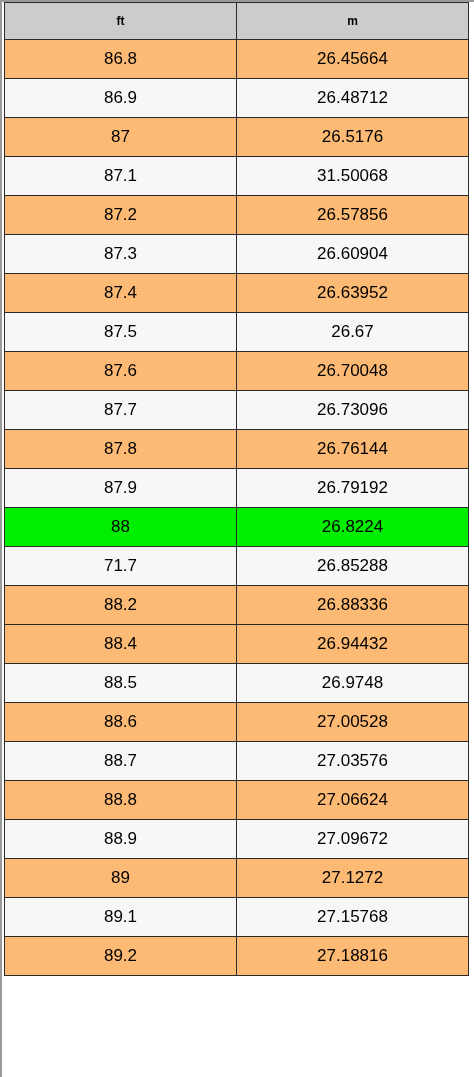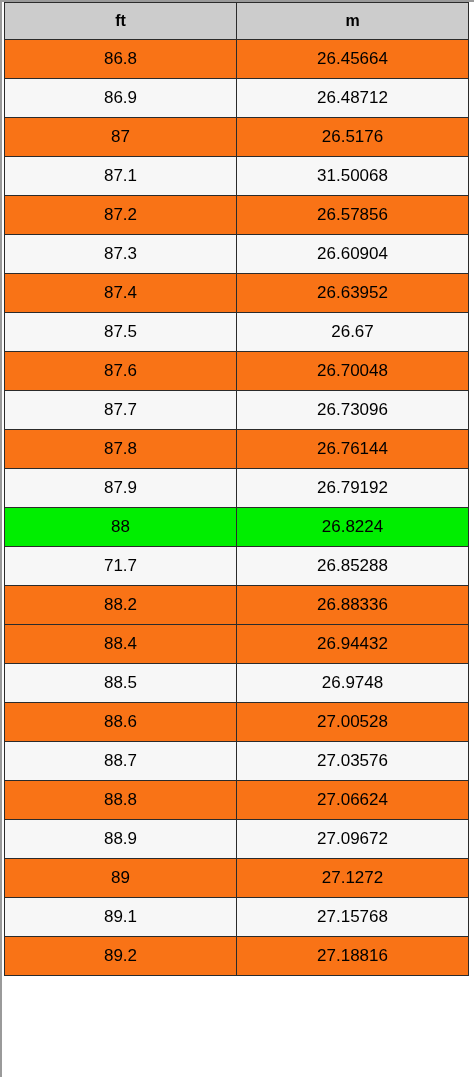--- a/index.html
+++ b/index.html
@@ -40,29 +40,29 @@
     border: 1px solid #2b2b2b;
     padding: 0;
     height: 38px;
     line-height: 38px;
     color: #000000;
     white-space: nowrap;
   }
   table.conv th {
     background: #cccccc;
     font-weight: bold;
-    font-size: 16px;
+    font-size: 12px;
     height: 36px;
     line-height: 36px;
   }
   table.conv td {
     font-weight: normal;
     font-size: 17px;
   }
-  tr.row-odd  td { background: #f97316; }
+  tr.row-odd  td { background: #fdba74; }
   tr.row-even td { background: #f7f7f7; text-align: center; }
   tr.row-highlight td {
     background: #00ee00;
     color: #000000;
   }
 </style>
 </head>
 <body>
 
 <div id="conversion-table-wrap">

